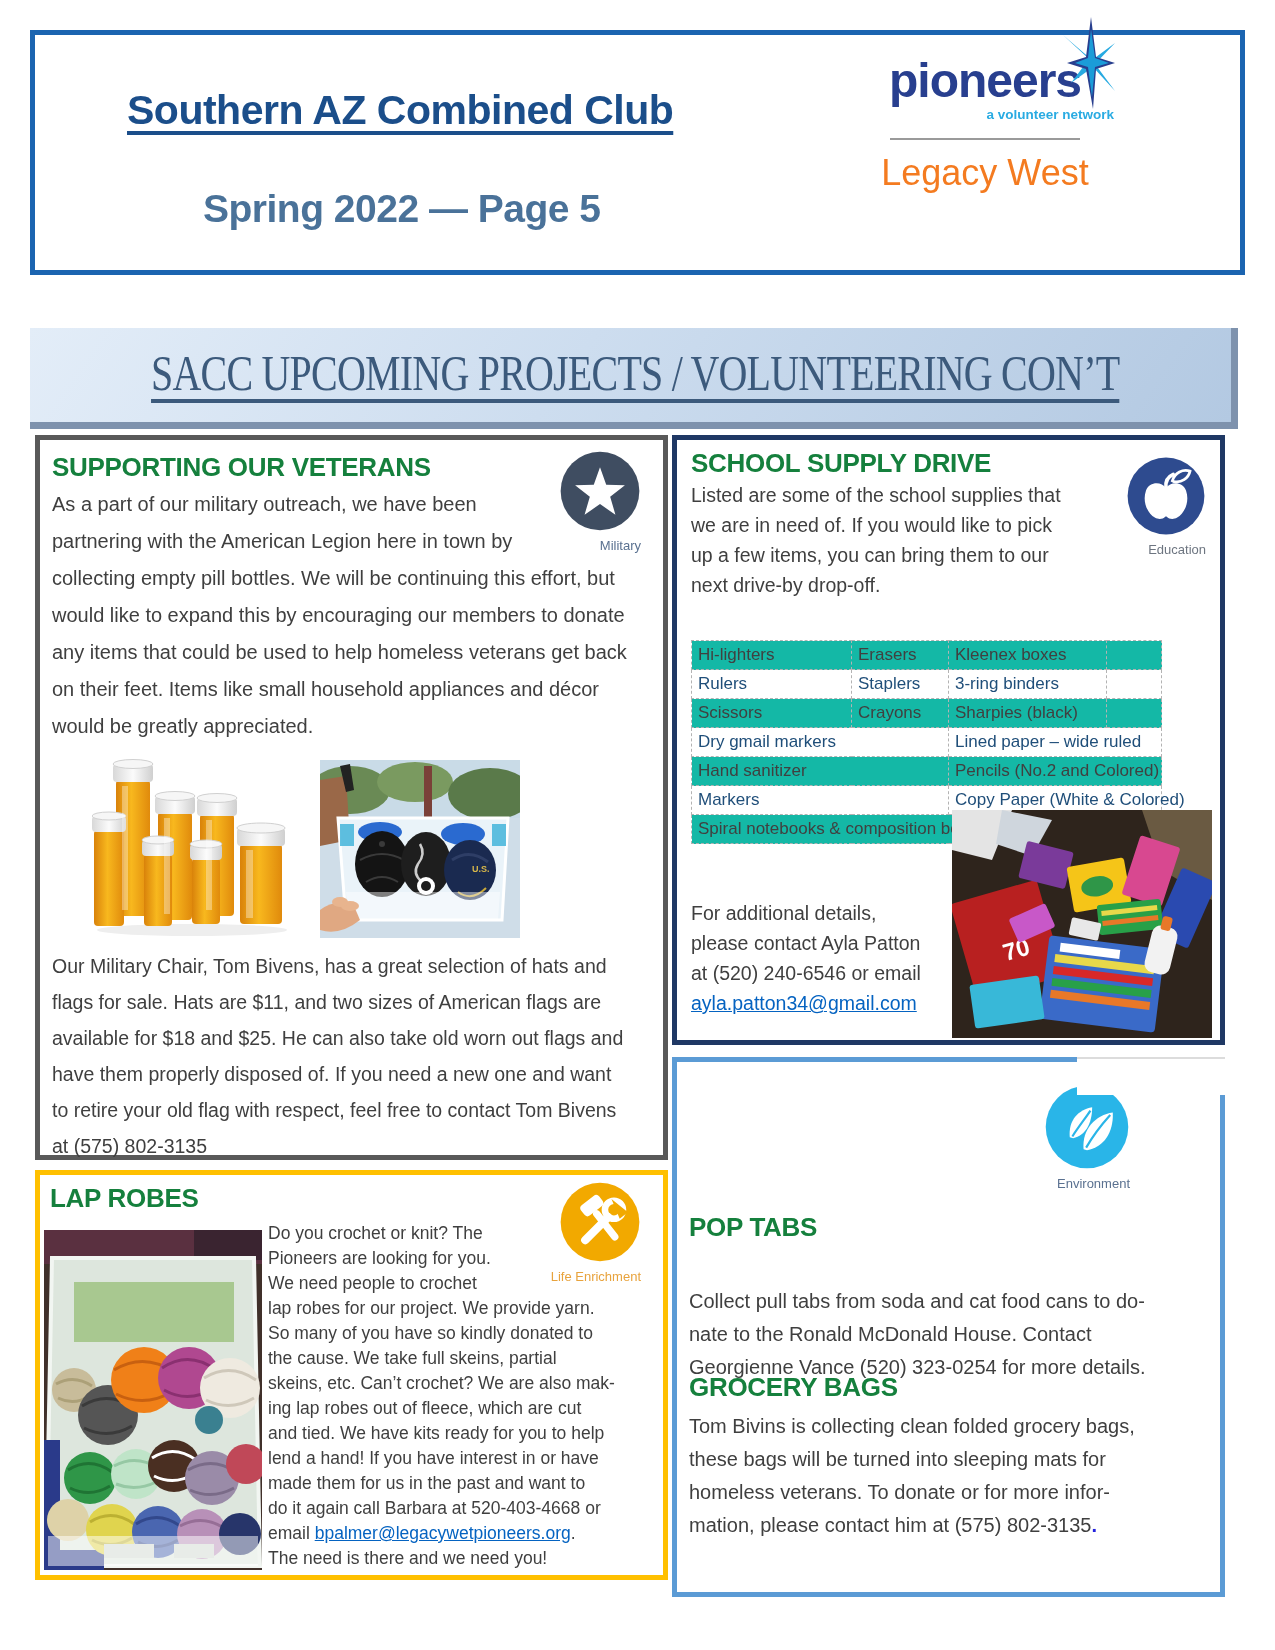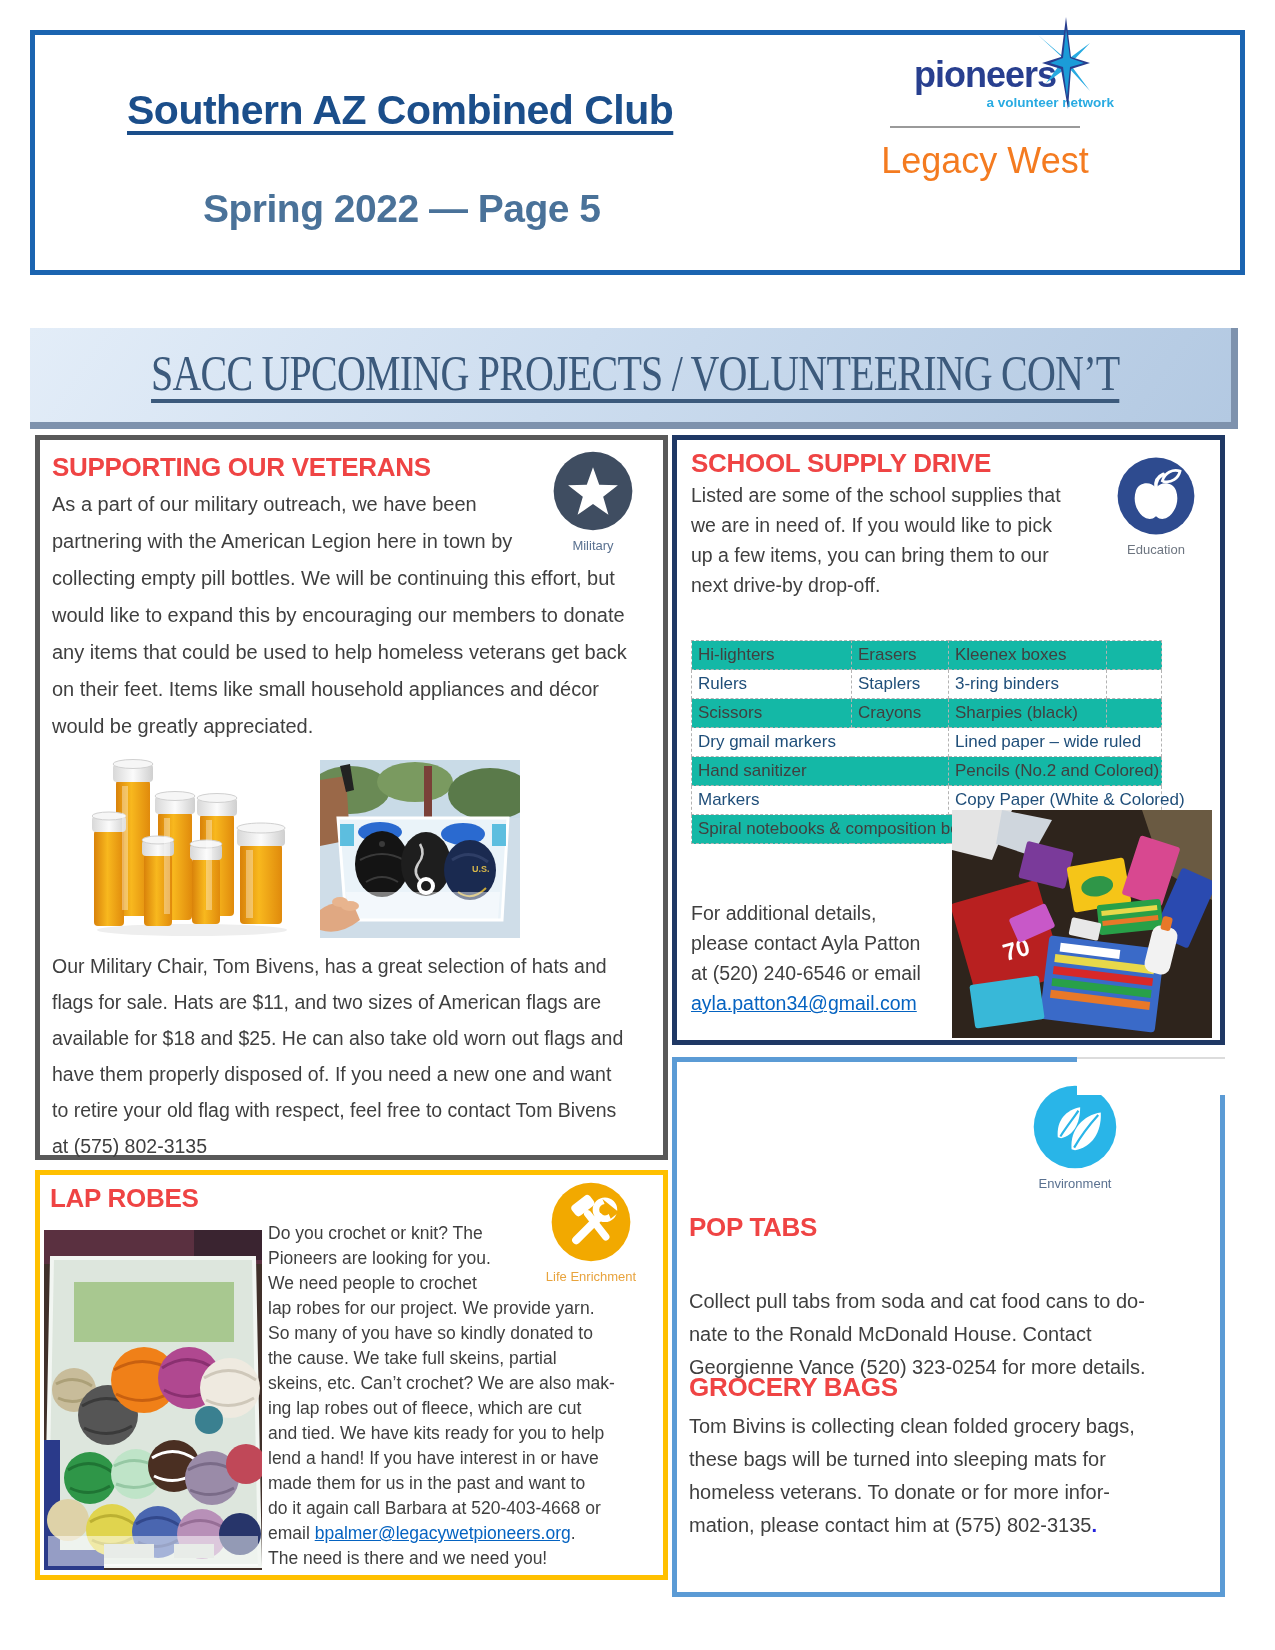--- a/index.html
+++ b/index.html
@@ -8,42 +8,42 @@
 
   
   .header-box{position:absolute;left:30px;top:30px;width:1205px;height:235px;
               border:5px solid #1b64b0;background:#fff;}
   .main-title{position:absolute;left:92px;top:52px;font-size:41px;font-weight:bold;
               color:#1b4e8a;text-decoration:underline;text-underline-offset:7px;
               text-decoration-thickness:4px;letter-spacing:-.5px;}
   .sub-title{position:absolute;left:168px;top:152px;font-size:39px;font-weight:bold;
              color:#4a7299;letter-spacing:-.5px;}
   .logo{position:absolute;left:815px;top:22px;width:270px;text-align:center;}
-  .logo-wordmark{position:relative;display:inline-block;font-size:36px;font-weight:600;
+  .logo-wordmark{position:relative;display:inline-block;font-size:48px;font-weight:600;
                  color:#283f8f;letter-spacing:-1px;line-height:1;}
   .logo-spark{position:absolute;right:-46px;top:-40px;}
   .logo-tagline{font-size:13.5px;font-weight:bold;color:#29abe2;text-align:right;
                 padding-right:6px;margin-top:2px;}
   .logo-divider{width:190px;height:2px;background:#9a9a9a;margin:16px auto 12px auto;}
   .logo-sub{font-size:36px;color:#f47b20;letter-spacing:0px;}
 
   
   .banner{position:absolute;left:30px;top:328px;width:1201px;height:94px;
           background:linear-gradient(125deg,#e3edf8 0%,#cdddef 45%,#b3c9e2 100%);
           border-right:7px solid #7e92ad;border-bottom:7px solid #7e92ad;
           text-align:center;font-family:Liberation Serif, serif;}
   .banner-text{display:inline-block;margin-top:16px;font-size:50px;font-weight:500;
                color:#3c5a7c;transform:scaleX(.8);transform-origin:center;
                text-decoration:underline;text-underline-offset:9px;
                text-decoration-thickness:4px;letter-spacing:-1px;white-space:nowrap;}
 
   
-  .section-heading{font-size:26px;font-weight:bold;color:#ef4444;letter-spacing:-.3px;}
+  .section-heading{font-size:26px;font-weight:bold;color:#15803d;letter-spacing:-.3px;}
   .body-text{color:#3f3f3f;white-space:pre-line;}
-  .icon-block{position:absolute;text-align:center;}
+  .icon-block{position:absolute;text-align:right;}
   .icon-label{font-size:13px;color:#5a7190;margin-top:2px;}
   a.link{color:#0563c1;text-decoration:underline;}
 
   
   .vet-box{position:absolute;left:35px;top:435px;width:623px;height:715px;
            border:5px solid #595959;background:#fff;}
   .vet-heading{position:absolute;left:12px;top:12px;}
   .vet-p1{position:absolute;left:12px;top:46px;font-size:20px;line-height:37px;width:600px;}
   .vet-p2{position:absolute;left:12px;top:508px;font-size:19.5px;line-height:36px;width:605px;}
   .vet-icon{right:22px;top:10px;width:96px;}

